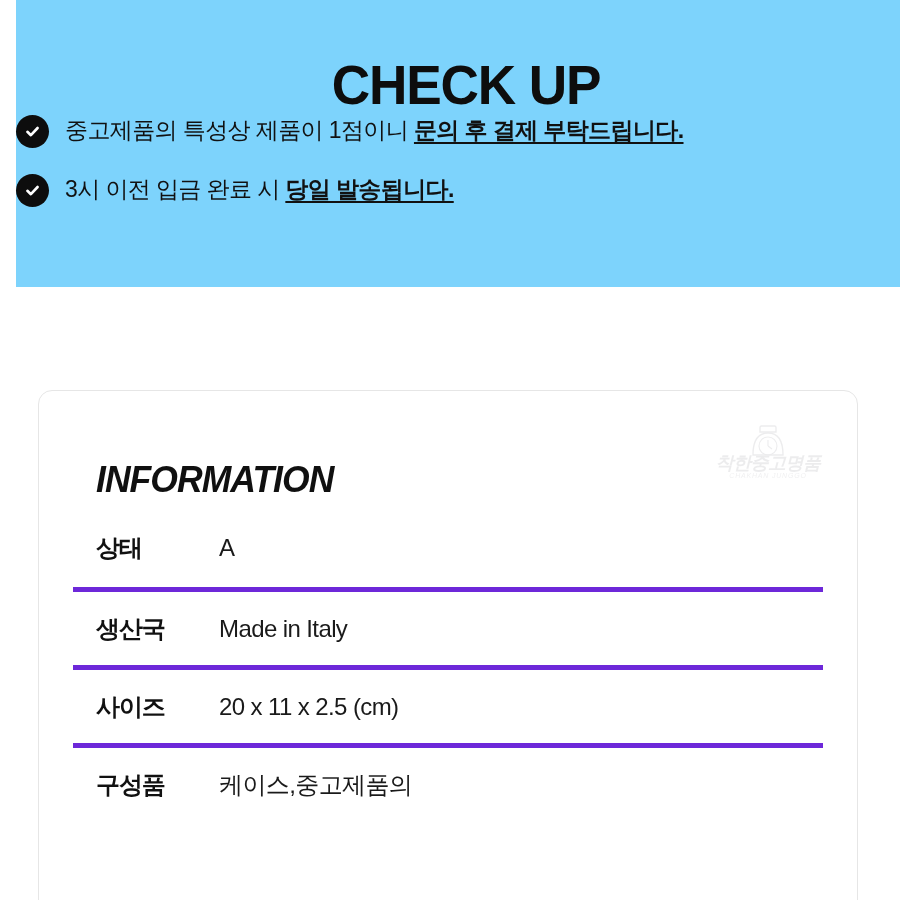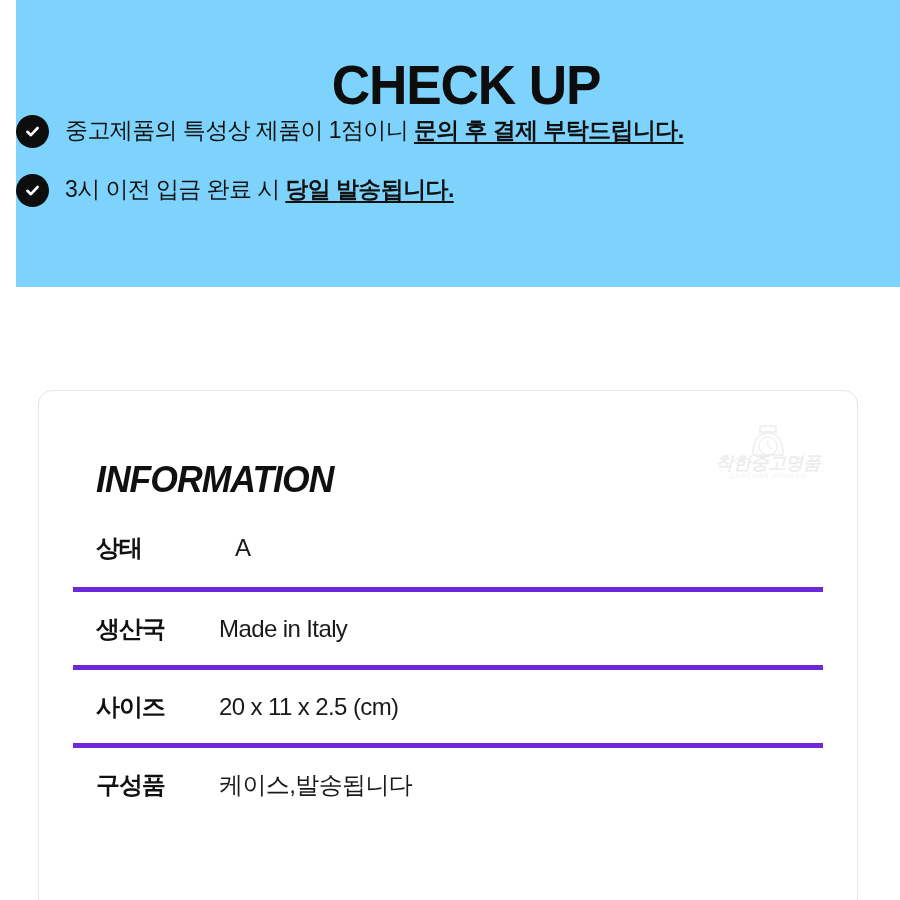--- a/index.html
+++ b/index.html
@@ -165,21 +165,21 @@
     padding: 0 0 0 0;
   }
   .spec-row {
     display: flex;
     align-items: center;
     height: 78px;
     margin: 0 34px;
     border-top: 5px solid #6d28d9;
     box-sizing: border-box;
   }
-  .spec-row.first { border-top: none; gap: 16px; }
+  .spec-row.first { border-top: none; }
   .spec-label {
     flex: 0 0 auto;
     width: 146px;
     padding-left: 23px;
     box-sizing: border-box;
     font-size: 24px;
     font-weight: 700;
     letter-spacing: -1.1px;
     color: #111111;
   }
@@ -256,20 +256,20 @@
         <span class="spec-value">Made in Italy</span>
       </div>
 
       <div class="spec-row">
         <span class="spec-label">사이즈</span>
         <span class="spec-value">20 x 11 x 2.5 (cm)</span>
       </div>
 
       <div class="spec-row">
         <span class="spec-label">구성품</span>
-        <span class="spec-value">케이스,발송됩니다</span>
+        <span class="spec-value">케이스,중고제품의</span>
       </div>
 
 
     </div>
   </section>
 
 </div>
 
 </body></html>

